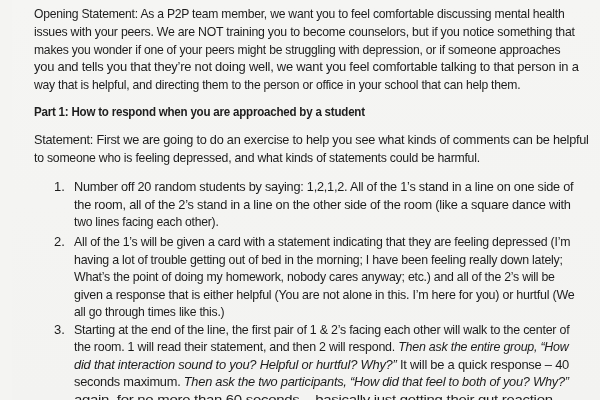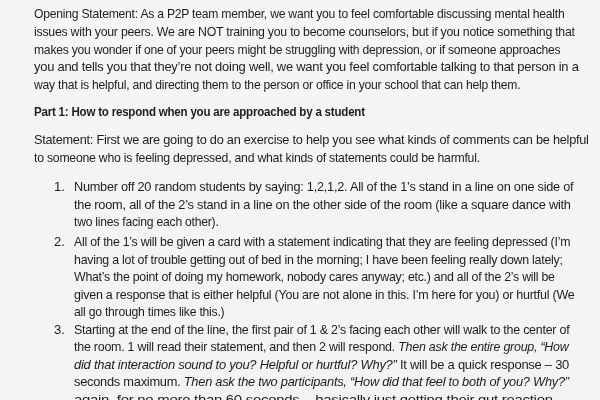--- a/index.html
+++ b/index.html
@@ -54,21 +54,21 @@
   <div class="line ind" style="top: 303px; transform: scaleX(0.938);">all go through times like this.)</div>
 
   <div class="num" style="top:321px">3.</div>
   <div class="line ind" style="top: 321px; transform: scaleX(0.956);">
     <span>Starting at the end of the line, the first pair of 1 &amp; 2’s facing each other will walk to the center of</span>
   </div>
   <div class="line ind" style="top: 338px; transform: scaleX(0.957);">
     <span>the room. 1 will read their statement, and then 2 will respond. </span><span class="it">Then ask the entire group, “How</span>
   </div>
   <div class="line ind" style="top: 356px; transform: scaleX(0.996);">
-    <span class="it">did that interaction sound to you? Helpful or hurtful? Why?”</span><span> It will be a quick response – 30</span>
+    <span class="it">did that interaction sound to you? Helpful or hurtful? Why?”</span><span> It will be a quick response – 40</span>
   </div>
   <div class="line ind" style="top: 373px; transform: scaleX(0.986);">
     <span>seconds maximum. </span><span class="it">Then ask the two participants, “How did that feel to both of you? Why?”</span>
   </div>
   <div class="line ind" style="top: 391px; transform: scaleX(1.15);">
     <span>again, for no more than 60 seconds – basically just getting their gut reaction.</span>
   </div>
 
 </div>
 

